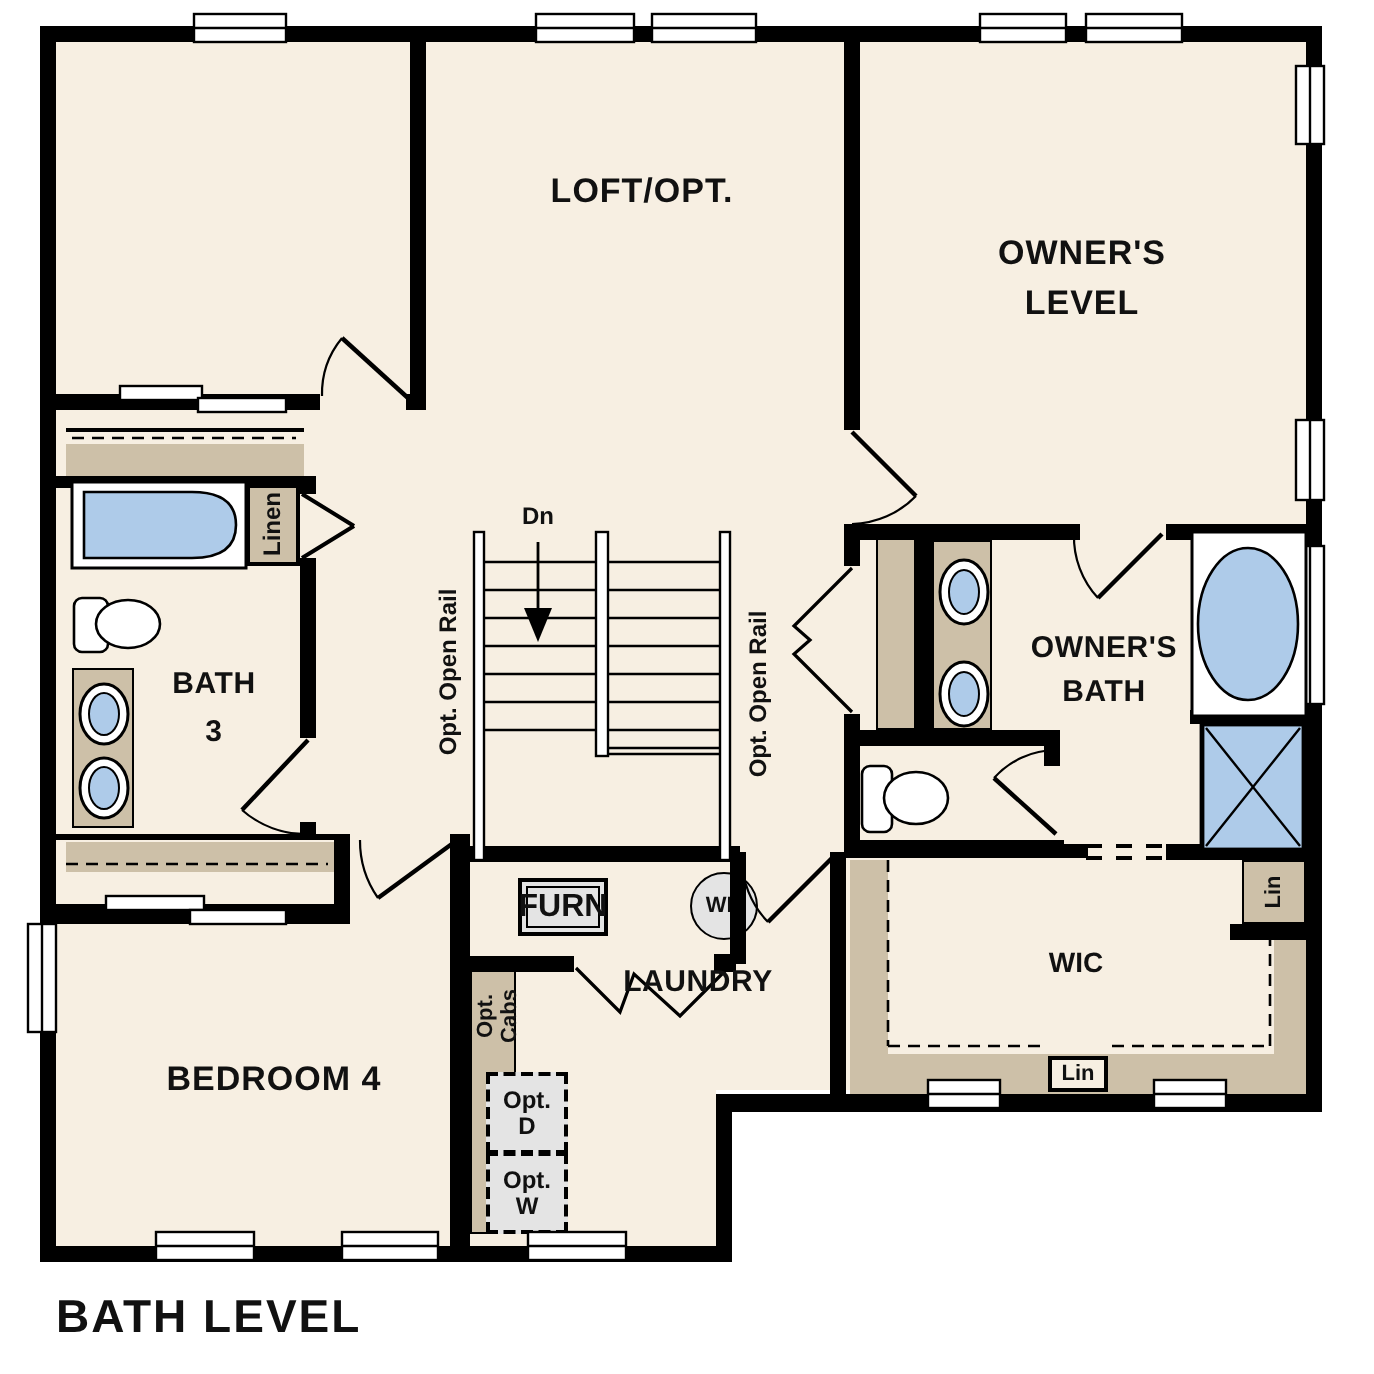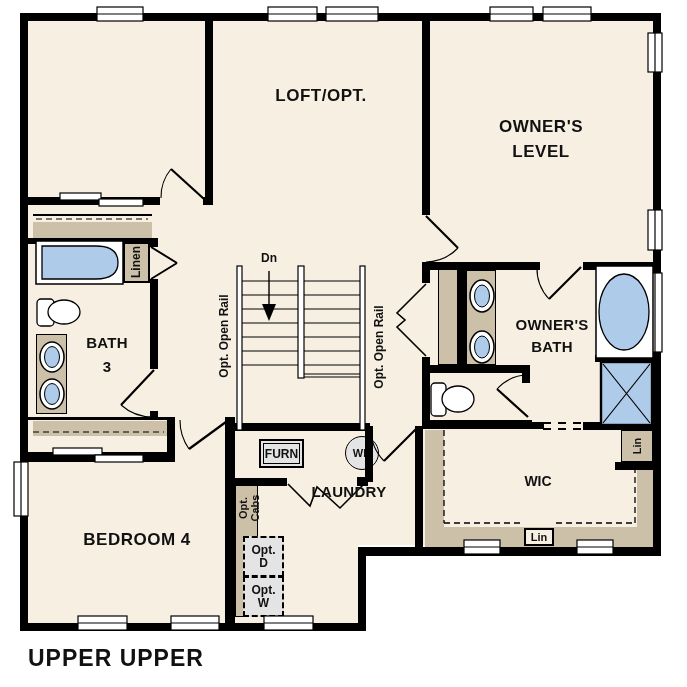--- a/index.html
+++ b/index.html
@@ -14,21 +14,21 @@
   .vlbl{position:absolute;transform:translate(-50%,-50%) rotate(-90deg);white-space:nowrap;
         font-weight:bold;color:#111;text-align:center;}
   .f17{font-size:17px;letter-spacing:.5px;}
   .f15{font-size:15px;letter-spacing:.3px;}
   .f13{font-size:14px;font-weight:600;}
   .f12{font-size:12px;font-weight:600;}
   .f11{font-size:11px;font-weight:600;}
   .title{position:absolute;left:28px;top:645px;font-size:23px;font-weight:bold;letter-spacing:1px;}
   .appliance{position:absolute;background:#e4e4e4;box-sizing:border-box;}
   .furn{border:2px solid #000;box-shadow:inset 0 0 0 2px #e4e4e4, inset 0 0 0 3px #000;
-        display:flex;align-items:center;justify-content:center;font-size:12px;font-weight:600;}
+        display:flex;align-items:center;justify-content:center;font-size:16px;font-weight:600;}
   .wh{border:1.5px solid #000;border-radius:50%;display:flex;align-items:center;justify-content:center;
       font-size:11px;font-weight:600;}
   .optbox{border:2px dashed #000;display:flex;align-items:center;justify-content:center;
           font-size:12px;font-weight:600;line-height:1.05;text-align:center;}
   .linbox{position:absolute;background:#f7efe2;border:2px solid #000;box-sizing:border-box;
           display:flex;align-items:center;justify-content:center;font-size:11px;font-weight:600;}
   .vtext2{line-height:1.1;}
 </style>
 </head>
 <body>
@@ -277,14 +277,14 @@
   <div class="vlbl f12" style="left:379px;top:347px;font-weight:600;">Opt. Open Rail</div>
   <div class="vlbl f12" style="left:136px;top:262px;font-weight:600;">Linen</div>
   <div class="vlbl f11" style="left:637px;top:446px;">Lin</div>
   <div class="linbox" style="left:524px;top:528px;width:30px;height:18px;">
     <span>Lin</span>
   </div>
   <div class="vlbl f11 vtext2" style="left:249px;top:508px;">
     <span>Opt.</span><br><span>Cabs</span>
   </div>
 
-  <div class="title">UPPER UPPER</div>
+  <div class="title">BATH LEVEL</div>
 </div>
 
 </body></html>

